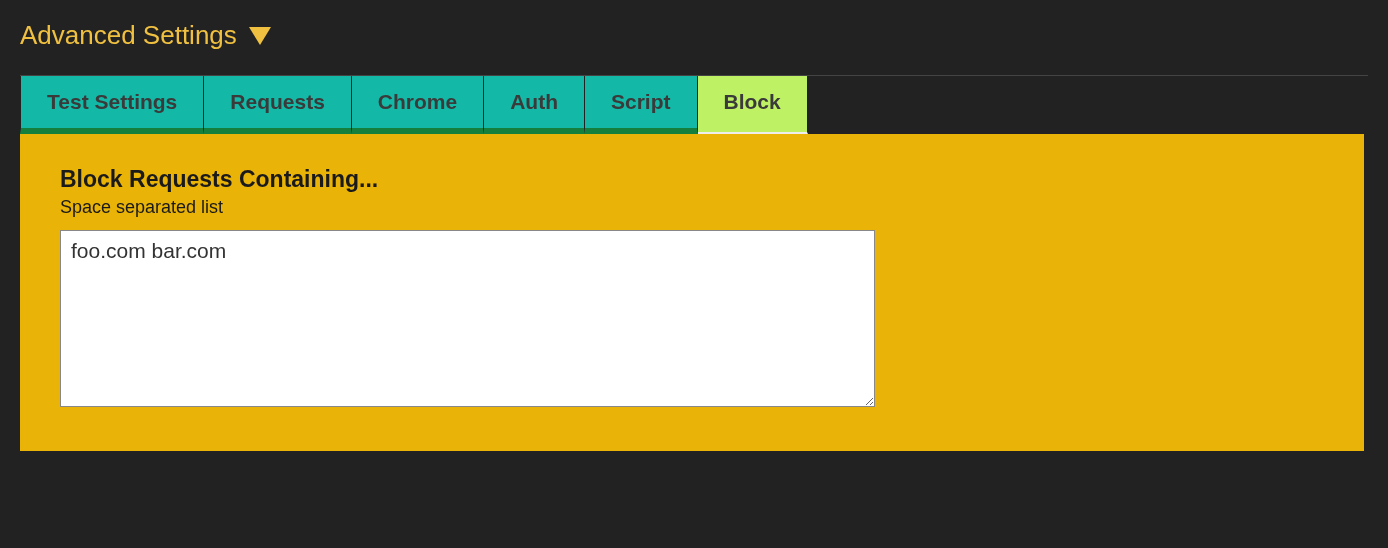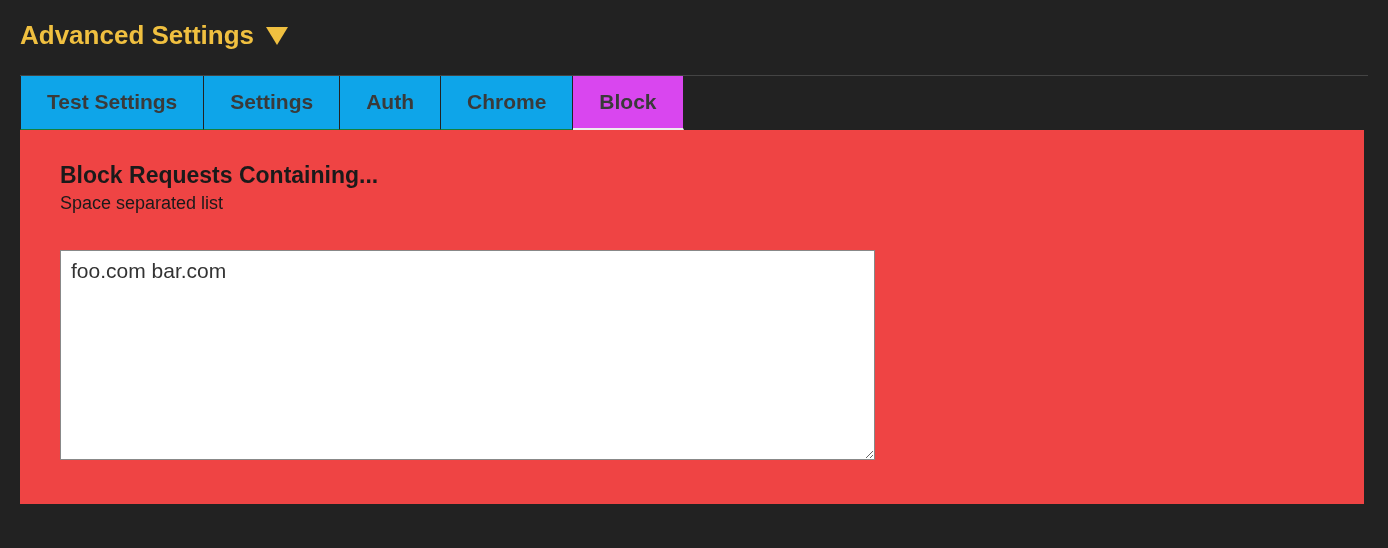--- a/index.html
+++ b/index.html
@@ -17,71 +17,71 @@
     .header {
       display: flex;
       align-items: center;
       gap: 12px;
       margin-bottom: 24px;
       cursor: pointer;
     }
     .header-title {
       color: #f0c040;
       font-size: 26px;
-      font-weight: bold;
+      font-weight: normal;
     }
     .header-icon {
       display: inline-block;
     }
     .header-icon svg {
       display: block;
     }
     .tabs {
       display: flex;
       border-top: 1px solid #444;
     }
     .tab {
-      background: #0ea5e9;
+      background: #14b8a6;
       color: #3a3a3a;
       font-size: 21px;
       font-weight: bold;
       padding: 14px 26px;
       border-right: 1px solid #222;
-      border-bottom: 1px solid #15803d;
+      border-bottom: 6px solid #15803d;
       cursor: pointer;
       user-select: none;
     }
     .tab:first-child {
       border-left: 1px solid #222;
     }
     .tab.active {
-      background: #d946ef;
+      background: #bef264;
       border-bottom: 2px solid #eeeeee;
       border-left: none;
       border-right: 1px solid #222;
     }
     .panel {
-      background: #ef4444;
+      background: #eab308;
       padding: 32px 40px 40px 40px;
       width: 1344px;
     }
     .section-title {
       font-size: 23px;
       font-weight: bold;
       color: #1a1a1a;
       margin-bottom: 4px;
     }
     .section-subtitle {
       font-size: 18px;
       color: #1a1a1a;
-      margin-bottom: 36px;
+      margin-bottom: 12px;
     }
     .block-textarea {
       width: 815px;
-      height: 210px;
+      height: 177px;
       border: 1px solid #888;
       background: #ffffff;
       font-size: 21px;
       color: #333;
       padding: 8px 10px;
       font-family: Arial, Helvetica, sans-serif;
       resize: both;
       outline: none;
     }
   </style>
@@ -92,23 +92,24 @@
   <span class="header-title">Advanced Settings</span>
   <span class="header-icon">
     <svg width="22" height="18" viewBox="0 0 22 18">
       <polygon points="0,0 22,0 11,18" fill="#f0c040"></polygon>
     </svg>
   </span>
 </div>
 
 <div class="tabs">
   <div class="tab">Test Settings</div>
-  <div class="tab">Settings</div>
+  <div class="tab">Requests</div>
+  <div class="tab">Chrome</div>
   <div class="tab">Auth</div>
-  <div class="tab">Chrome</div>
+  <div class="tab">Script</div>
   <div class="tab active">Block</div>
 </div>
 
 <div class="panel">
   <div class="section-title">Block Requests Containing...</div>
   <div class="section-subtitle">Space separated list</div>
   <textarea class="block-textarea" style="">foo.com bar.com</textarea>
 </div>
 
 </body></html>

